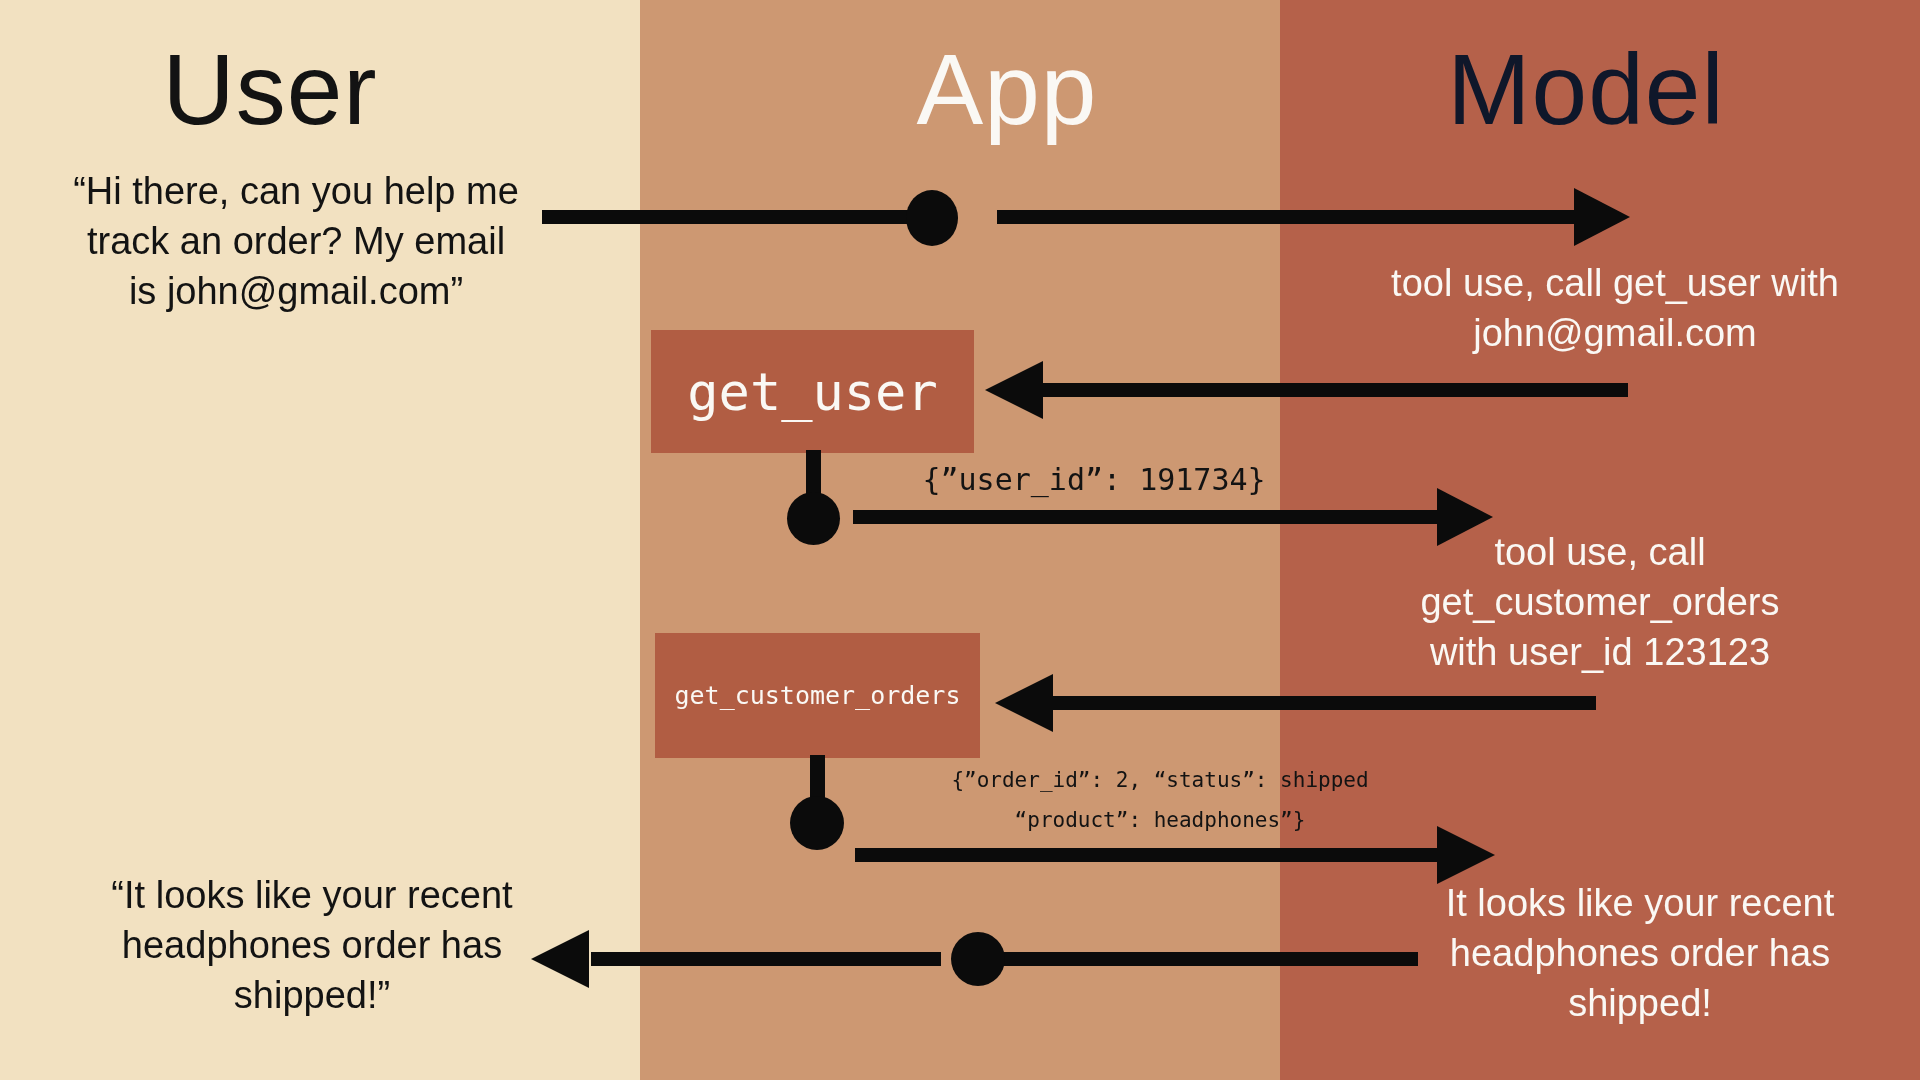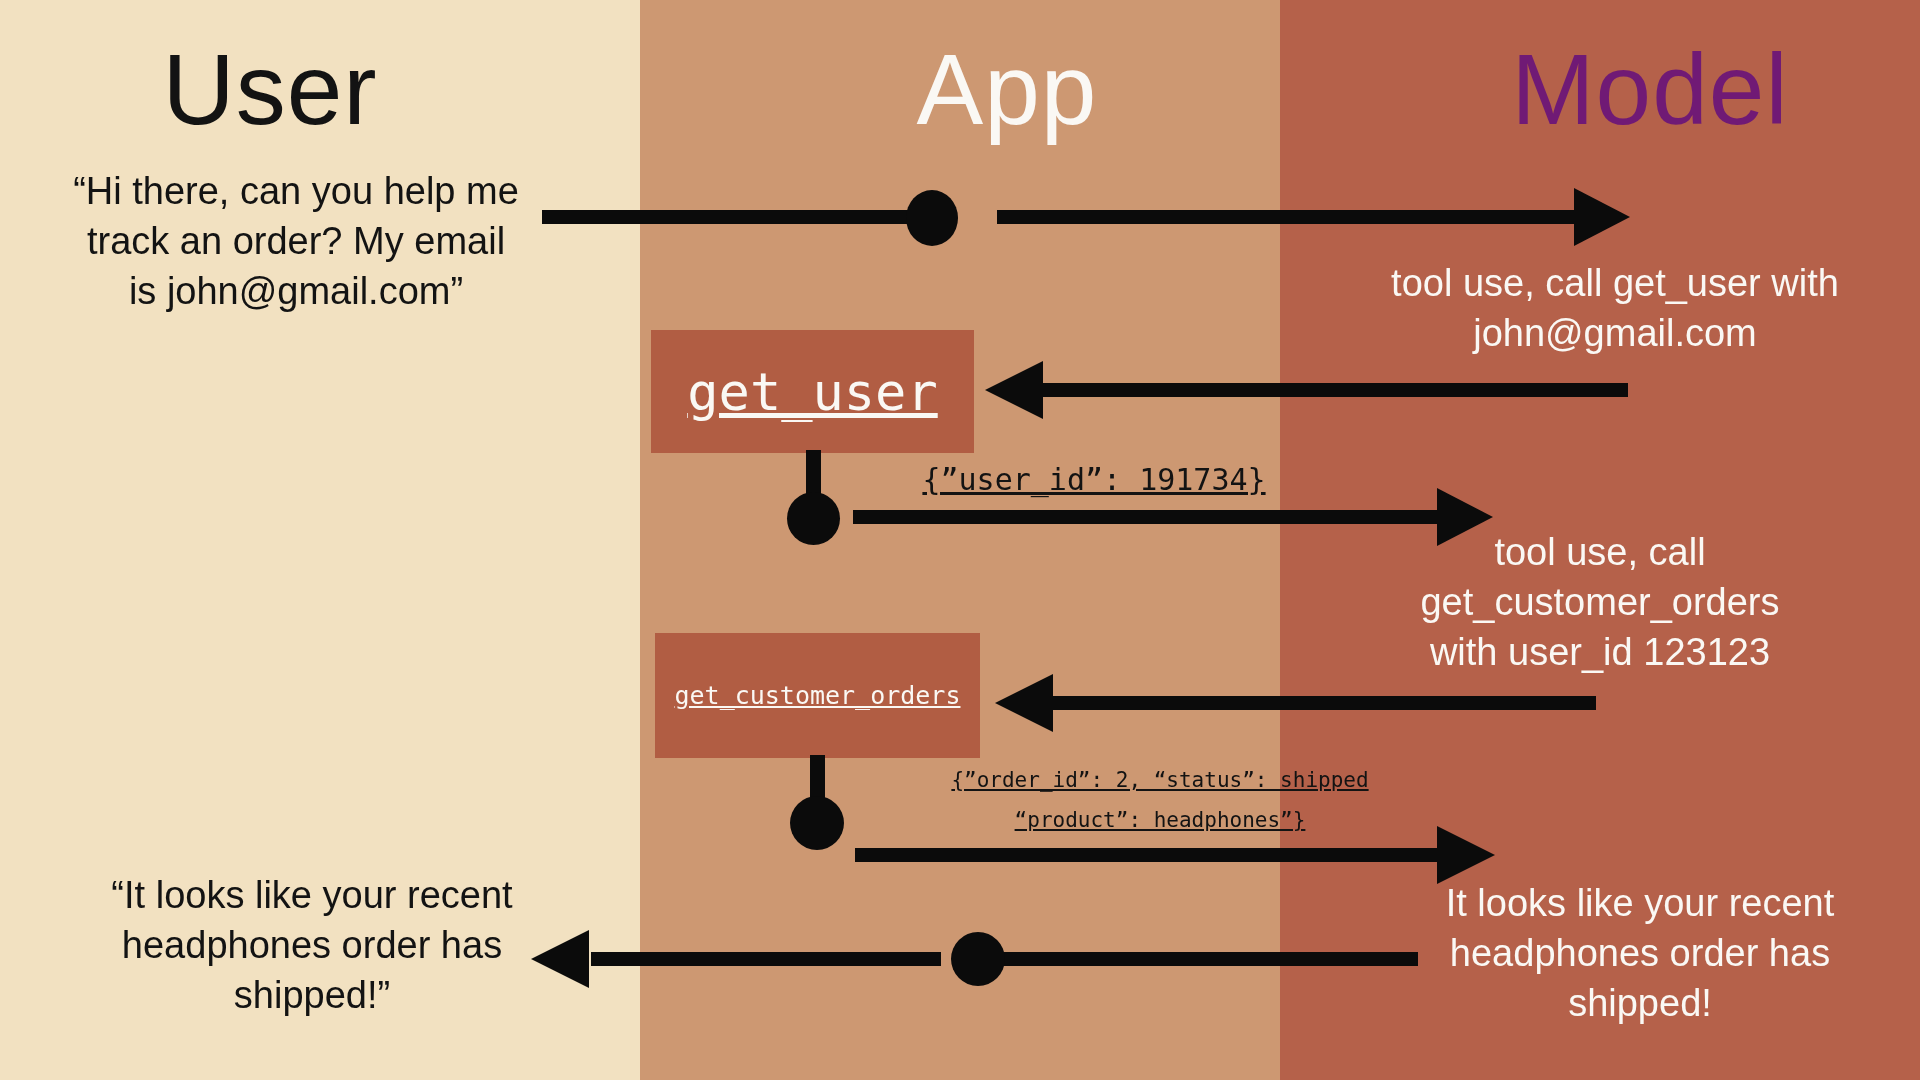--- a/index.html
+++ b/index.html
@@ -11,27 +11,27 @@
   .lane-user{left:0;background:#f2e1c1;}
   .lane-app{left:640px;background:#cd9872;}
   .lane-model{left:1280px;background:#b5614a;}
 
   .lane-title{
     position:absolute;top:34px;font-size:100px;line-height:110px;
     text-align:center;letter-spacing:1px;font-weight:500;
   }
   .t-user{left:0;width:540px;color:#131313;}
   .t-app{left:640px;width:640px;color:#faf8f4;margin-left:47px;}
-  .t-model{left:1380px;width:540px;color:#701a75;}
+  .t-model{left:1316px;width:540px;color:#0f172a;}
 
   .msg{position:absolute;font-size:38px;line-height:50px;text-align:center;}
   .dark{color:#131313;}
   .light{color:#faf8f4;}
 
-  .mono{font-family:"DejaVu Sans Mono",monospace;text-decoration:underline;}
+  .mono{font-family:"DejaVu Sans Mono",monospace;}
 
   .tool-box{
     position:absolute;background:#b15d43;color:#faf8f4;
     display:flex;align-items:center;justify-content:center;text-align:center;
   }
 
   .seg{position:absolute;background:#0b0b0b;}
   .dot{position:absolute;background:#0b0b0b;border-radius:50%;}
   .head{position:absolute;background:#0b0b0b;}
   .head-right{clip-path:polygon(0 0,100% 50%,0 100%);}

